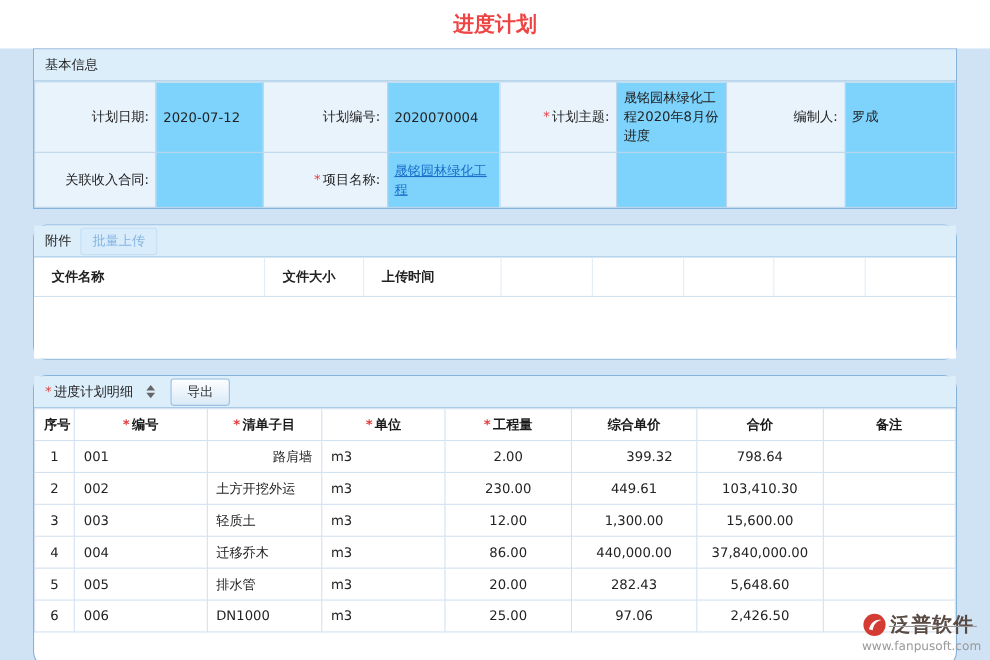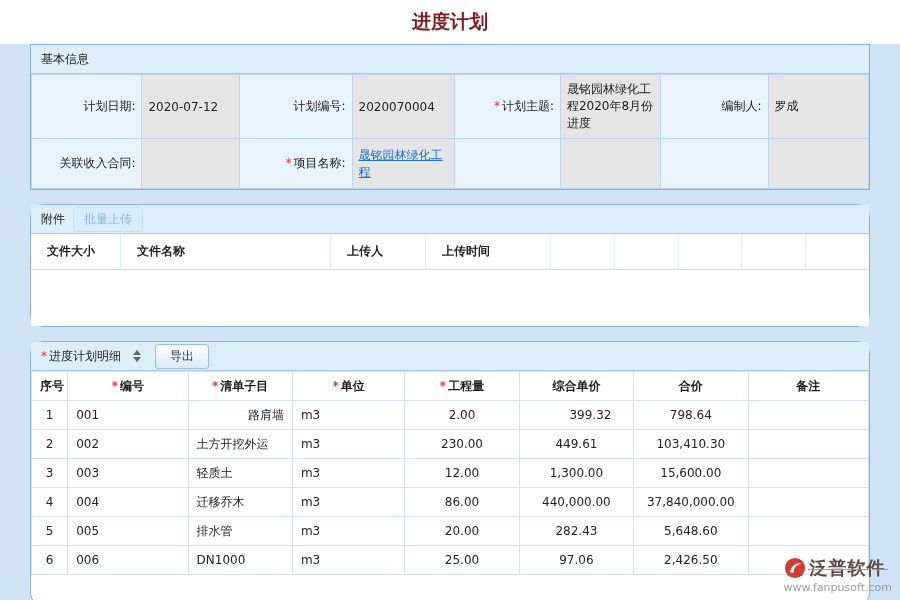--- a/index.html
+++ b/index.html
@@ -11,21 +11,21 @@
     color: #222;
     position: relative;
   }
   .title-bar {
     background: #ffffff;
     height: 44px;
     display: flex;
     align-items: center;
     justify-content: center;
   }
-  .title-bar h1 { font-size: 19px; font-weight: bold; color: #7f1d1d; }
+  .title-bar h1 { font-size: 19px; font-weight: bold; color: #ef4444; }
 
   .panel {
     background: #fff;
     border: 1px solid #86b3d9;
     margin: 0 30px;
   }
   .panel + .panel { margin-top: 14px; border-radius: 13px; }
   .panel:first-of-type { margin-top: 8px; }
 
   .panel-header {
@@ -45,21 +45,21 @@
   table.info { width: 100%; border-collapse: collapse; table-layout: fixed; }
   table.info td {
     border: 1px solid #bcd6ec;
     padding: 4px 6px;
     vertical-align: middle;
     word-break: break-all;
   }
   table.info tr.r1 td { height: 64px; }
   table.info tr.r2 td { height: 50px; }
   table.info td.lbl { background: #e9f3fc; text-align: right; }
-  table.info td.val { background: #e5e5e5; text-align: left; }
+  table.info td.val { background: #7dd3fc; text-align: left; }
   a.proj-link { color: #1a6fc9; text-decoration: underline; cursor: pointer; }
 
   
   .btn-batch {
     background: #d8ecfb;
     color: #85b4e0;
     border: 1px solid #c4e0f5;
     border-radius: 3px;
     padding: 3px 10px;
     font-size: 12px;
@@ -198,23 +198,22 @@
   </tbody>
     </table>
 </div>
 
 <div class="panel">
   <div class="panel-header">
     <span class="ph-title">附件</span>
     <button class="btn-batch">批量上传</button>
   </div>
   <div class="att-head">
+    <div class="att-cell att-c0">文件名称</div>
     <div class="att-cell att-c1">文件大小</div>
-    <div class="att-cell att-c0">文件名称</div>
-    <div class="att-cell att-c2">上传人</div>
     <div class="att-cell att-c3">上传时间</div>
     <div class="att-cell att-empty"></div>
     <div class="att-cell att-empty"></div>
     <div class="att-cell att-empty"></div>
     <div class="att-cell att-empty"></div>
     <div class="att-cell att-empty"></div>
   </div>
   <div class="att-body"></div>
 </div>
 

